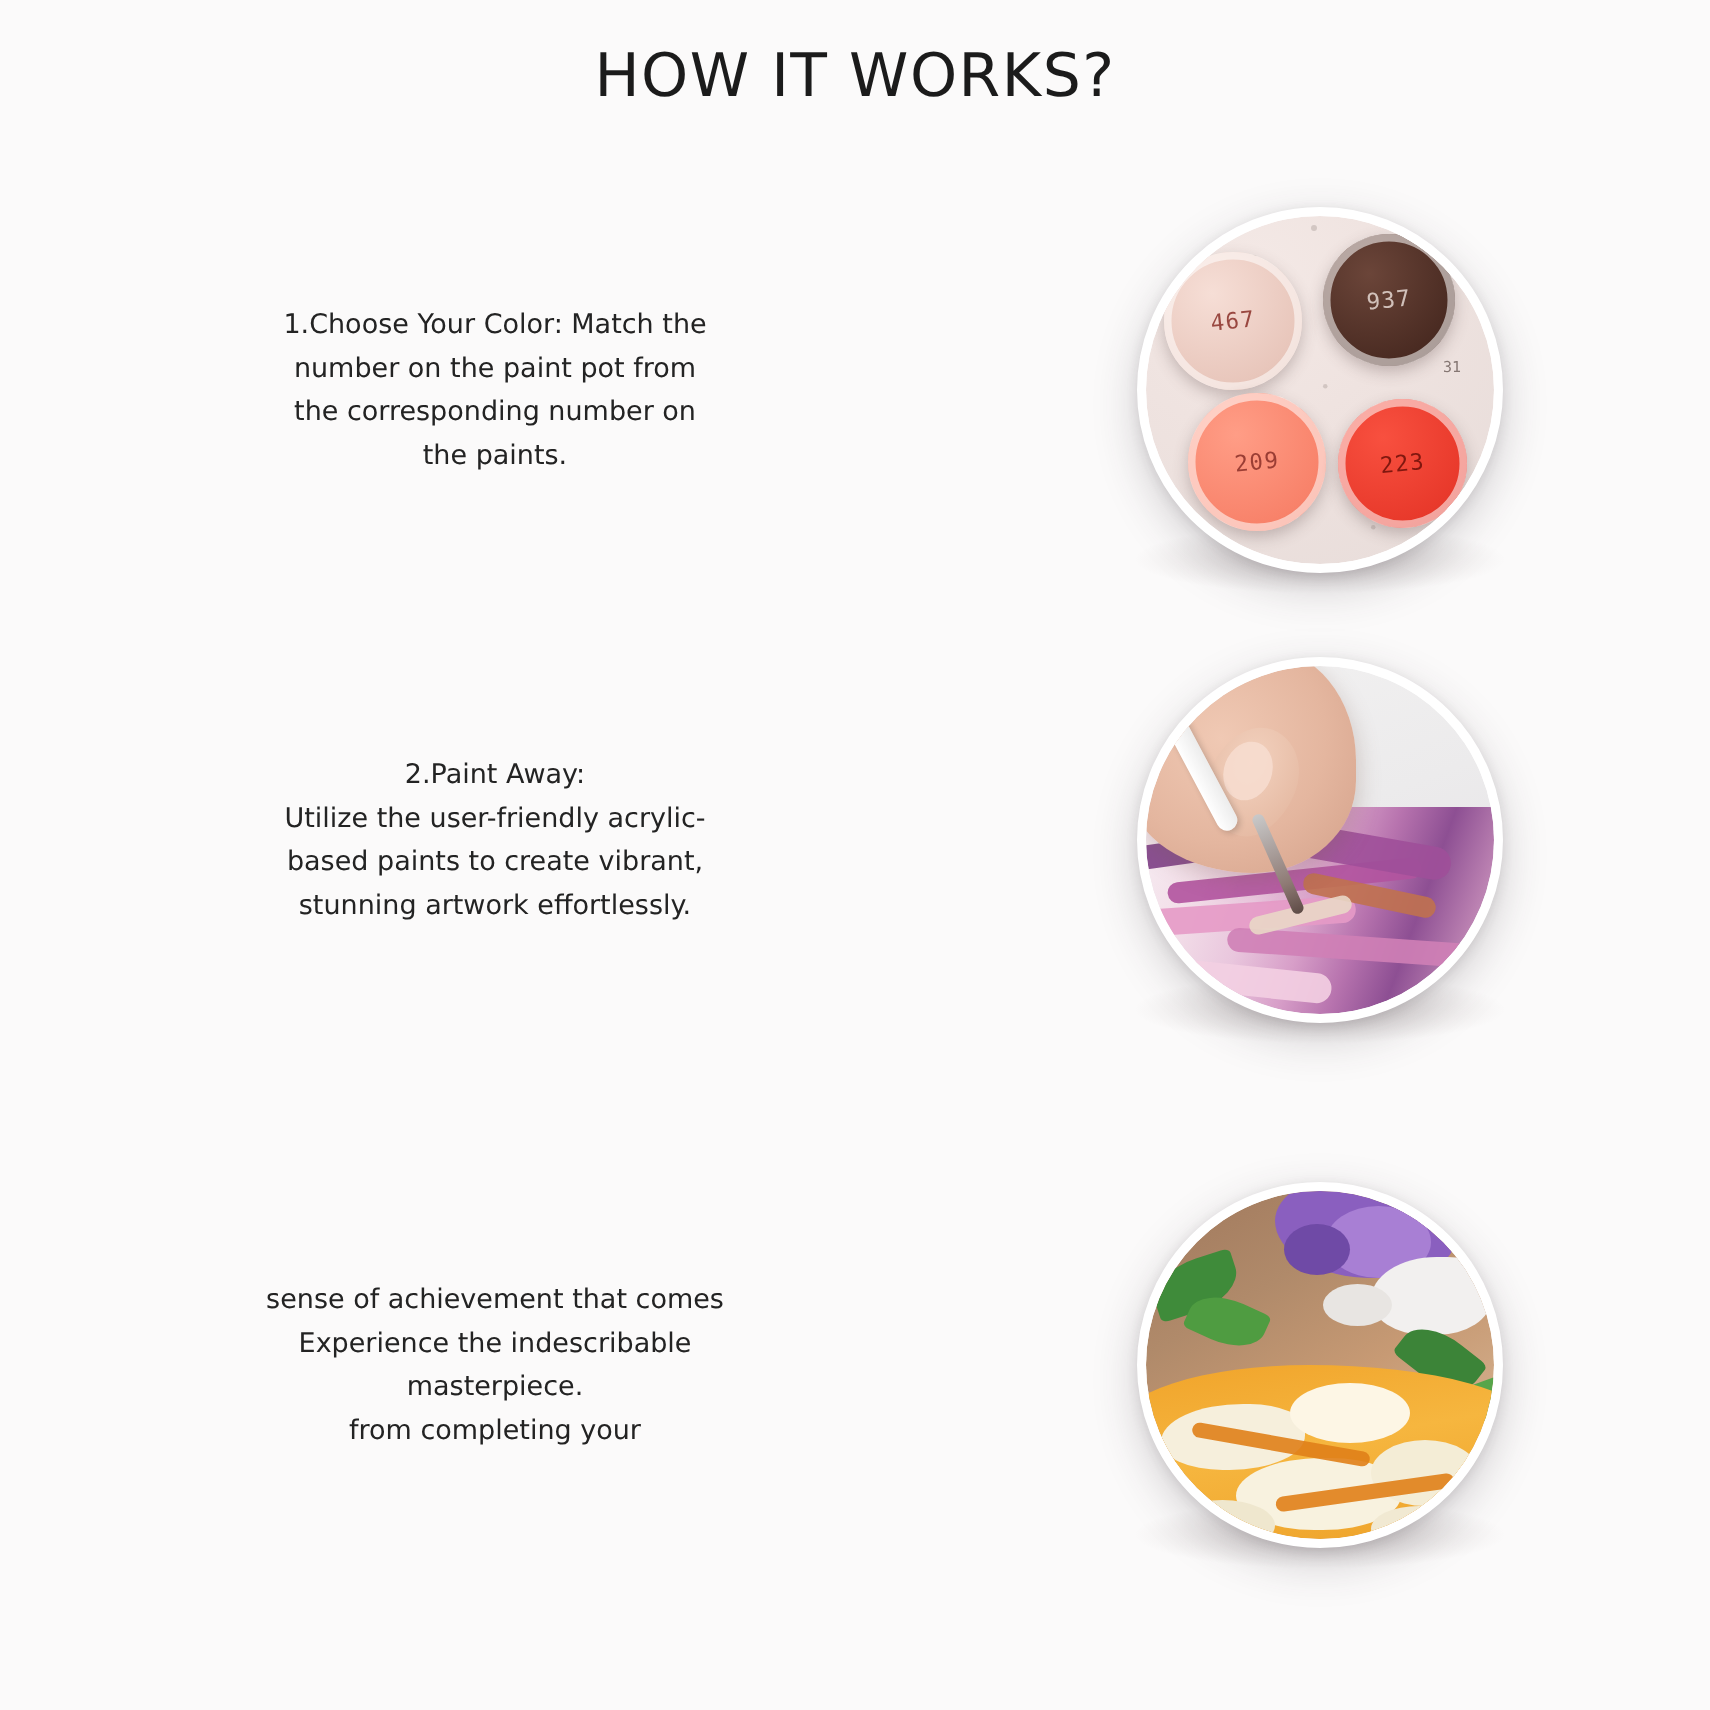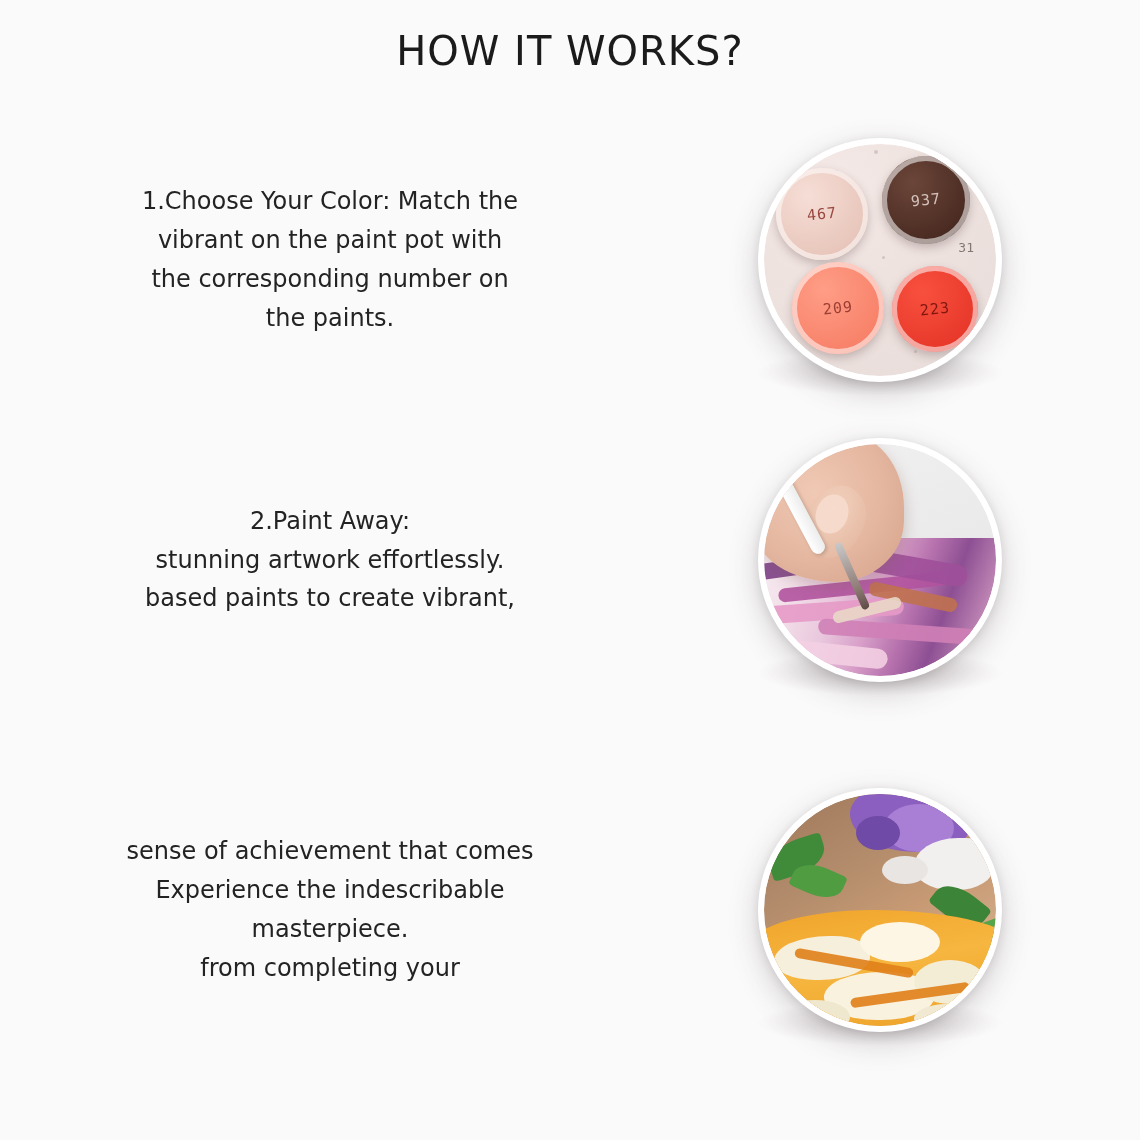--- a/index.html
+++ b/index.html
@@ -43,21 +43,21 @@
   }
   .step-1 { top: 110px; }
   .step-2 { top: 410px; align-items: center; }
   .step-3 { top: 760px; }
 
   .step-text {
     width: 620px;
     padding-left: 40px;
     box-sizing: border-box;
     text-align: center;
-    font-size: 24px;
+    font-size: 18px;
     line-height: 1.62;
     color: #232323;
   }
   .step-text .line { display: block; white-space: pre; }
 
   .media {
     position: relative;
     width: 520px;
     height: 300px;
     display: flex;
@@ -134,21 +134,21 @@
   }
   .pot-d { 
     left: 128px; top: 122px; width: 86px; height: 86px;
     background: radial-gradient(circle at 35% 30%, #f8503f, #e8392b 70%, #cf2a1f);
   }
   .pot-d .num { color: #6d1009; }
   .tray-label {
     position: absolute;
     right: 22px; top: 96px;
     font-family: "DejaVu Sans Mono", "Liberation Mono", monospace;
-    font-size: 13px;
+    font-size: 10px;
     color: #5a4a46;
     opacity: .7;
   }
 
   
   .img-paint {
     position: absolute;
     inset: 0;
     background: linear-gradient(160deg, #f2f1f1 0%, #ecebec 45%, #e3e0e4 100%);
   }
@@ -234,21 +234,21 @@
 </head>
 <body>
 
 <div class="page">
 
   <div class="page-title">HOW IT WORKS?</div>
 
   <div class="step step-1">
     <div class="step-text">
       <span class="line">1.Choose Your Color: Match the</span>
-      <span class="line">vibrant on the paint pot with</span>
+      <span class="line">number on the paint pot from</span>
       <span class="line">the corresponding number on</span>
       <span class="line">the paints.</span>
     </div>
     <div class="media">
       <div class="shadow-ellipse"></div>
       <div class="circle">
         <div class="circle-inner">
           <div class="img-pots">
             <div class="speckle" style="left:44px;top:10px"></div>
             <div class="speckle" style="left:70px;top:26px"></div>
@@ -280,22 +280,23 @@
             <div class="tray-label">31</div>
           </div>
         </div>
       </div>
     </div>
   </div>
 
   <div class="step step-2">
     <div class="step-text">
       <span class="line">2.Paint Away:</span>
+      <span class="line">Utilize the user-friendly acrylic-</span>
+      <span class="line">based paints to create vibrant,</span>
       <span class="line">stunning artwork effortlessly.</span>
-      <span class="line">based paints to create vibrant,</span>
     </div>
     <div class="media">
       <div class="shadow-ellipse"></div>
       <div class="circle">
         <div class="circle-inner">
           <div class="img-paint">
             <div class="canvas-art">
               <div class="stroke" style="left:-10px;top:18px;width:140px;height:16px;background:#7e3f86;transform:rotate(-8deg)"></div>
               <div class="stroke" style="left:20px;top:42px;width:170px;height:14px;background:#b1539f;transform:rotate(-6deg)"></div>
               <div class="stroke" style="left:-4px;top:64px;width:150px;height:18px;background:#e59ac6;transform:rotate(-4deg)"></div>

